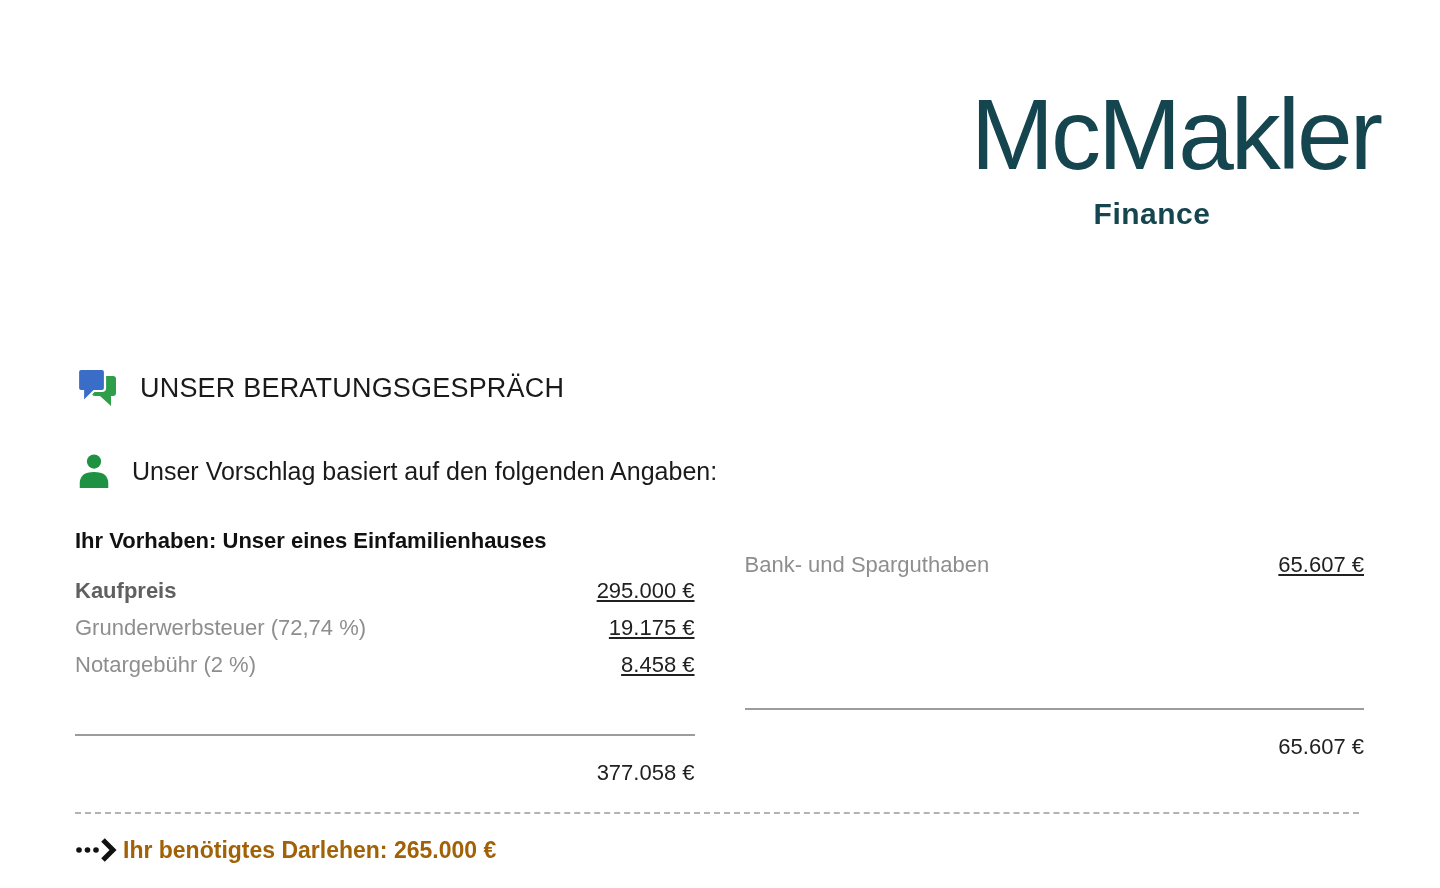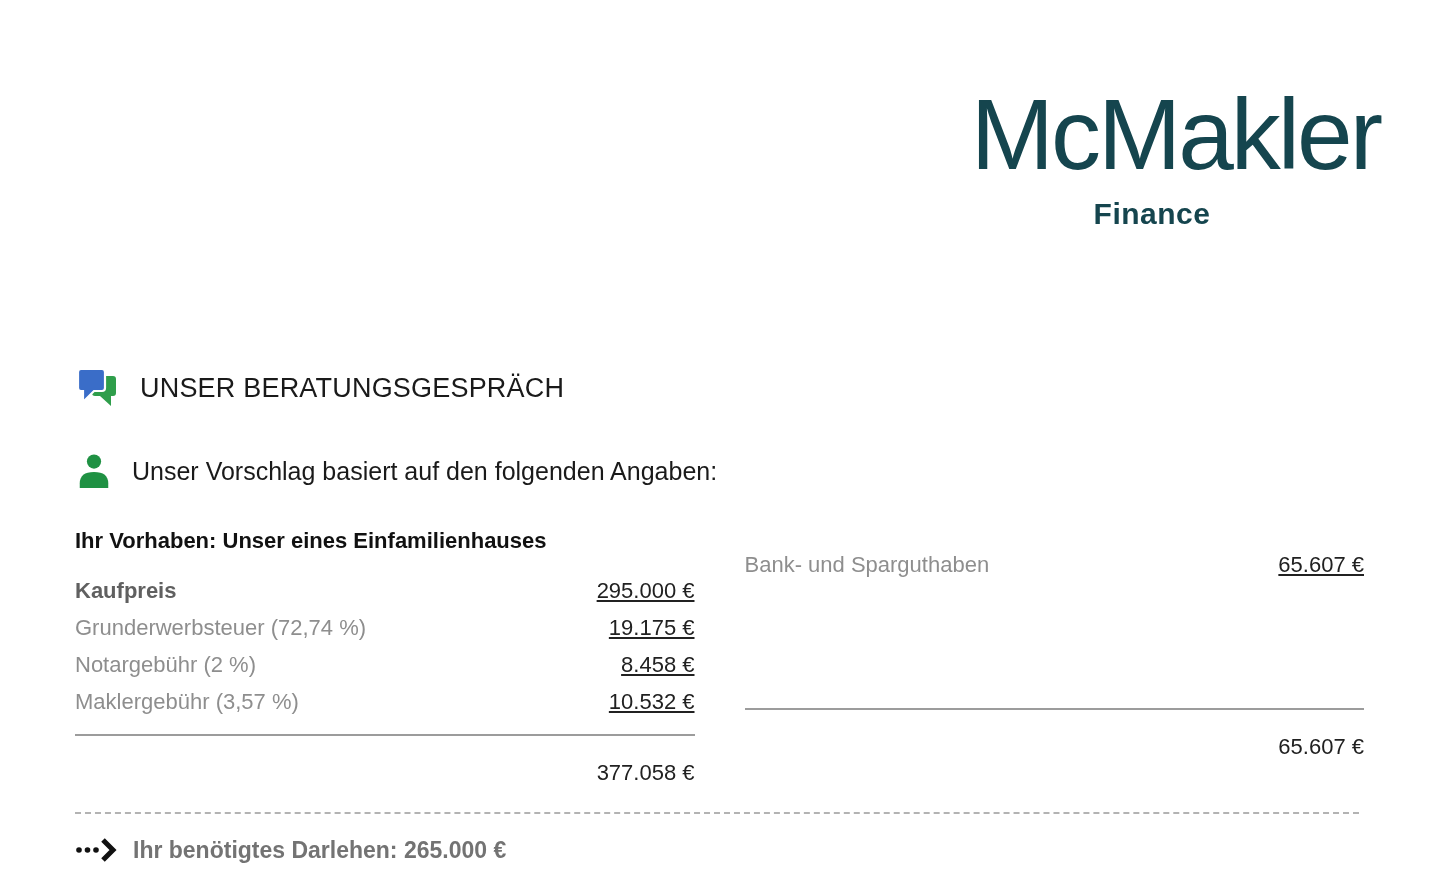--- a/index.html
+++ b/index.html
@@ -36,21 +36,21 @@
   .row-value { font-size: 22px; color: #212121; text-decoration: underline; }
   .data-row.emphasis .row-label { font-weight: 700; color: #606060; }
   .col-divider { border-top: 2px solid #9c9c9c; margin-top: 8px; }
   .col-total { text-align: right; font-size: 22px; color: #212121; margin-top: 24px; }
 
   .dashed-divider { border-top: 2px dashed #b3b3b3; margin-top: 26px; width: 1284px; }
 
   
   .loan-row { display: flex; align-items: center; margin-top: 22px; }
   .loan-row .icon-box { width: 44px; }
-  .loan-text { font-size: 23px; font-weight: 700; color: #737373; margin-left: 14px; }
+  .loan-text { font-size: 23px; font-weight: 700; color: #a16207; margin-left: 4px; }
 
   svg { display: block; }
 </style>
 </head>
 <body>
 
 <div class="page">
 
   <div class="logo-block">
     <div class="logo-word">McMakler</div>
@@ -94,24 +94,20 @@
             <span class="row-value">295.000 €</span>
           </div>
           <div class="data-row">
             <span class="row-label">Grunderwerbsteuer (72,74 %)</span>
             <span class="row-value">19.175 €</span>
           </div>
           <div class="data-row">
             <span class="row-label">Notargebühr (2 %)</span>
             <span class="row-value">8.458 €</span>
           </div>
-          <div class="data-row">
-            <span class="row-label">Maklergebühr (3,57 %)</span>
-            <span class="row-value">10.532 €</span>
-          </div>
         </div>
         <div class="col-divider"></div>
         <div class="col-total">377.058 €</div>
       </div>
 
       <div class="col">
         <div class="col-rows">
           <div class="data-row">
             <span class="row-label">Bank- und Sparguthaben</span>
             <span class="row-value">65.607 €</span>

